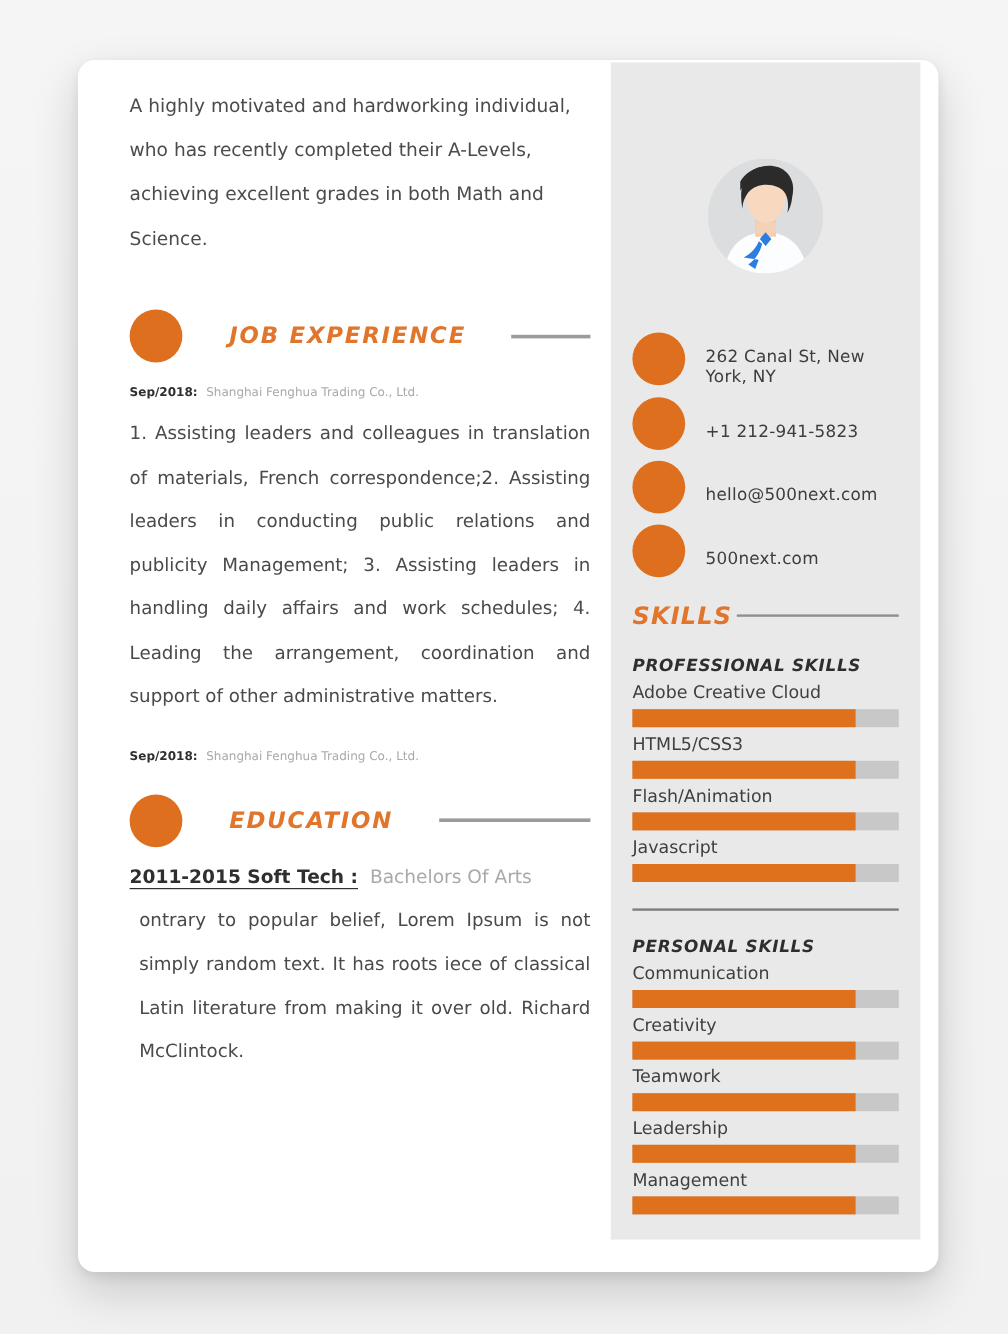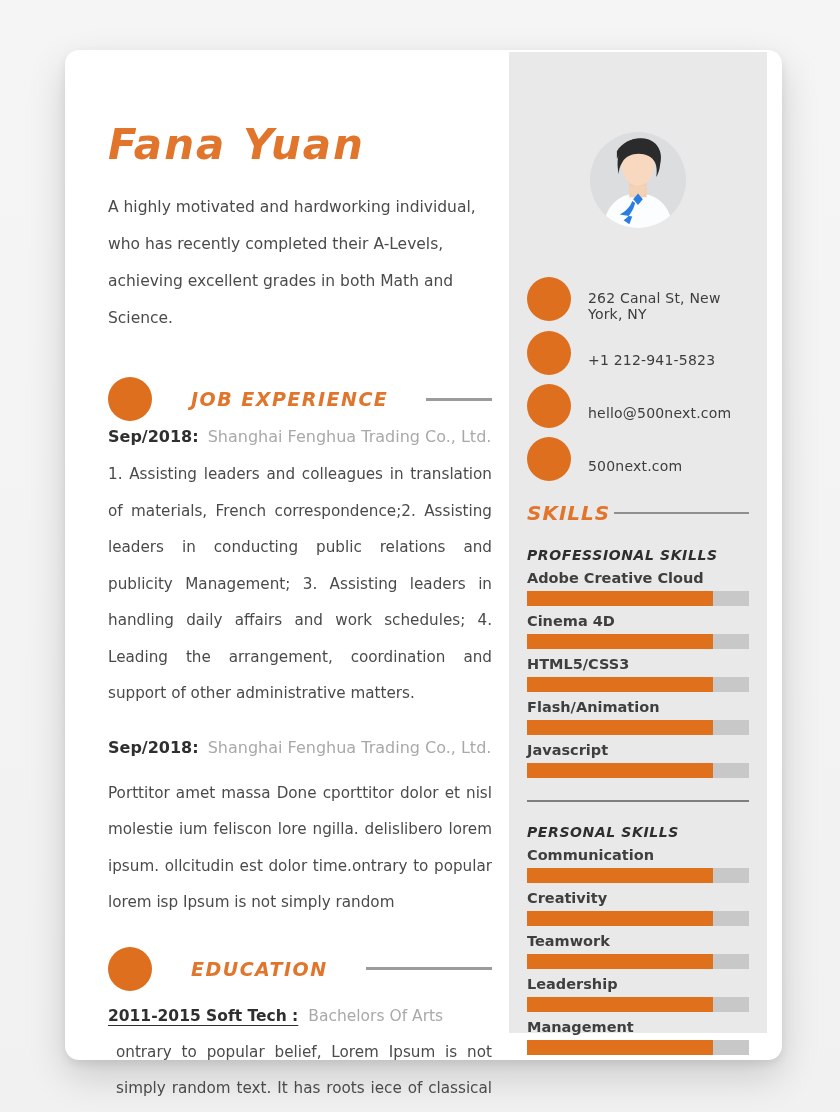--- a/index.html
+++ b/index.html
@@ -62,21 +62,21 @@
     letter-spacing: 1.5px;
     color: #e0752b;
     white-space: nowrap;
   }
   .section-heading .rule {
     flex: 1 1 auto;
     height: 3px;
     background: #9b9b9b;
     margin-left: 10px;
   }
-  .entry-head { margin-top: 6px; font-size: 16px; }
+  .entry-head { margin-top: 20px; font-size: 10px; }
   .entry-date { font-weight: bold; color: #2f2f2f; }
   .entry-company { color: #a9a9a9; margin-left: 4px; }
   .entry-desc {
     margin-top: 10px;
     font-size: 15.2px;
     line-height: 36.5px;
     color: #4a4a4a;
     text-align: justify;
   }
   .entry2 { margin-top: 26px; }
@@ -147,21 +147,21 @@
     margin-left: 4px;
   }
   .skills-group-heading {
     margin-top: 22px;
     font-size: 14px;
     font-weight: bold;
     font-style: italic;
     letter-spacing: 0.6px;
     color: #2e2e2e;
   }
-  .skill-item { margin-top: 7px; font-weight: bold; }
+  .skill-item { margin-top: 7px; }
   .skill-label {
     font-size: 14.5px;
     color: #3f3f3f;
     margin-bottom: 5px;
   }
   .skill-bar {
     width: 100%;
     height: 15px;
     background: #c8c8c8;
   }
@@ -177,21 +177,20 @@
 </style>
 </head>
 <body>
 
 <div class="page-bg"></div>
 
 <div class="card">
 
   <div class="main-col">
 
-    <div class="name">Fana Yuan</div>
 
     <div class="summary">A highly motivated and hardworking individual, who has recently completed their A-Levels, achieving excellent grades in both Math and Science.</div>
 
     <div class="section-heading">
       <div class="dot"></div>
       <div class="title">JOB EXPERIENCE</div>
       <div class="rule"></div>
     </div>
 
     <div>
@@ -200,21 +199,20 @@
         <span class="entry-company">Shanghai Fenghua Trading Co., Ltd.</span>
       </div>
       <div class="entry-desc">1. Assisting leaders and colleagues in translation of materials, French correspondence;2. Assisting leaders in conducting public relations and publicity Management; 3. Assisting leaders in handling daily affairs and work schedules; 4. Leading the arrangement, coordination and support of other administrative matters.</div>
     </div>
 
     <div class="entry2">
       <div class="entry-head">
         <span class="entry-date">Sep/2018:</span>
         <span class="entry-company">Shanghai Fenghua Trading Co., Ltd.</span>
       </div>
-      <div class="entry-desc" style="margin-top:18px">Porttitor amet massa Done cporttitor dolor et nisl molestie ium feliscon lore ngilla. delislibero lorem ipsum. ollcitudin est dolor time.ontrary to popular lorem isp Ipsum is not simply random</div>
     </div>
 
     <div class="section-heading" style="margin-top:26px">
       <div class="dot"></div>
       <div class="title">EDUCATION</div>
       <div class="rule"></div>
     </div>
 
     <div class="edu-degree-line">
       <span class="edu-period">2011-2015 Soft Tech :</span>
@@ -281,26 +279,20 @@
 
     <div class="skills-group-heading">PROFESSIONAL SKILLS</div>
 
     <div class="skill-item">
       <div class="skill-label">Adobe Creative Cloud</div>
       <div class="skill-bar">
           <div class="skill-bar-fill" style="width: 84%;"></div>
         </div>
     </div>
     <div class="skill-item">
-      <div class="skill-label">Cinema 4D</div>
-      <div class="skill-bar">
-          <div class="skill-bar-fill" style="width: 84%;"></div>
-        </div>
-    </div>
-    <div class="skill-item">
       <div class="skill-label">HTML5/CSS3</div>
       <div class="skill-bar">
           <div class="skill-bar-fill" style="width: 84%;"></div>
         </div>
     </div>
     <div class="skill-item">
       <div class="skill-label">Flash/Animation</div>
       <div class="skill-bar">
           <div class="skill-bar-fill" style="width: 84%;"></div>
         </div>

